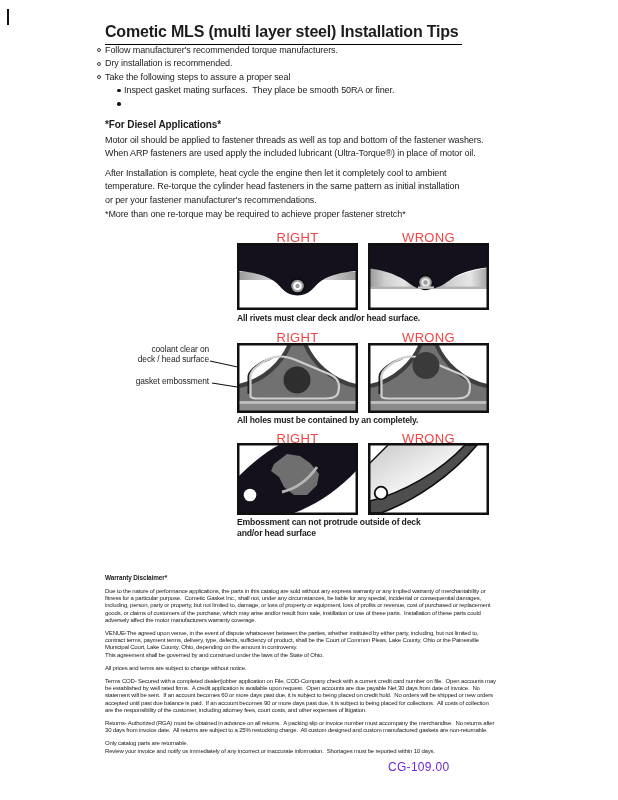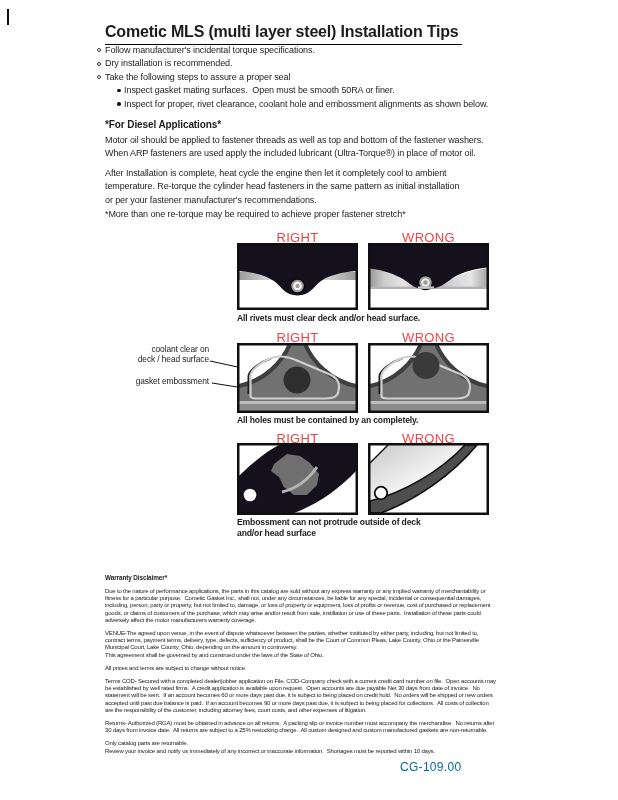--- a/index.html
+++ b/index.html
@@ -31,51 +31,50 @@
   .fig-label { position:absolute; width:121px; text-align:center; font-size:13px; letter-spacing:0.3px; color:#ef4444; }
   .fig-panel { position:absolute; }
   .fig-caption { position:absolute; left:237px; font-size:8.6px; font-weight:bold; letter-spacing:-0.15px; line-height:11px; }
 
   .side-label { position:absolute; left:98px; width:111px; text-align:right; font-size:8.4px; line-height:9.6px; letter-spacing:-0.1px; }
 
   .fineprint { position:absolute; left:105px; top:574px; width:450px; }
   .fineprint h3 { font-size:6.4px; font-weight:bold; margin:0 0 7px 0; letter-spacing:-0.1px; }
   .fineprint p { font-size:6px; line-height:7.2px; letter-spacing:-0.18px; margin:0 0 6px 0; white-space:pre; }
 
-  .doc-code { position:absolute; left:388px; top:760px; font-size:12px; letter-spacing:0.3px; color:#0369a1;margin-left:12px; }
+  .doc-code { position:absolute; left:388px; top:760px; font-size:12px; letter-spacing:0.3px; color:#6d28d9; }
 </style>
 </head>
 <body>
 
 <div class="page">
 
   <div class="print-mark"></div>
 
   <div class="title pre">Cometic MLS (multi layer steel) Installation Tips</div>
 
   <div class="tips">
     <div class="tip-row">
       <span class="m-ring"></span>
-      <span class="pre">Follow manufacturer's incidental torque specifications.</span>
+      <span class="pre">Follow manufacturer's recommended torque manufacturers.</span>
     </div>
     <div class="tip-row">
       <span class="m-ring"></span>
       <span class="pre">Dry installation is recommended.</span>
     </div>
     <div class="tip-row">
       <span class="m-ring"></span>
       <span class="pre">Take the following steps to assure a proper seal</span>
     </div>
     <div class="tip-row sub">
       <span class="m-dot"></span>
-      <span class="pre">Inspect gasket mating surfaces.  Open must be smooth 50RA or finer.</span>
+      <span class="pre">Inspect gasket mating surfaces.  They place be smooth 50RA or finer.</span>
     </div>
     <div class="tip-row sub">
       <span class="m-dot"></span>
-      <span class="pre">Inspect for proper, rivet clearance, coolant hole and embossment alignments as shown below.</span>
     </div>
   </div>
 
   <div class="diesel-heading pre">*For Diesel Applications*</div>
   <div class="body-para p2 pre">After Installation is complete, heat cycle the engine then let it completely cool to ambient
 temperature. Re-torque the cylinder head fasteners in the same pattern as initial installation
 or per your fastener manufacturer's recommendations.</div>
   <div class="body-para p1 pre">Motor oil should be applied to fastener threads as well as top and bottom of the fastener washers.
 When ARP fasteners are used apply the included lubricant (Ultra-Torque®) in place of motor oil.</div>
   <div class="body-para p-note pre">*More than one re-torque may be required to achieve proper fastener stretch*</div>

